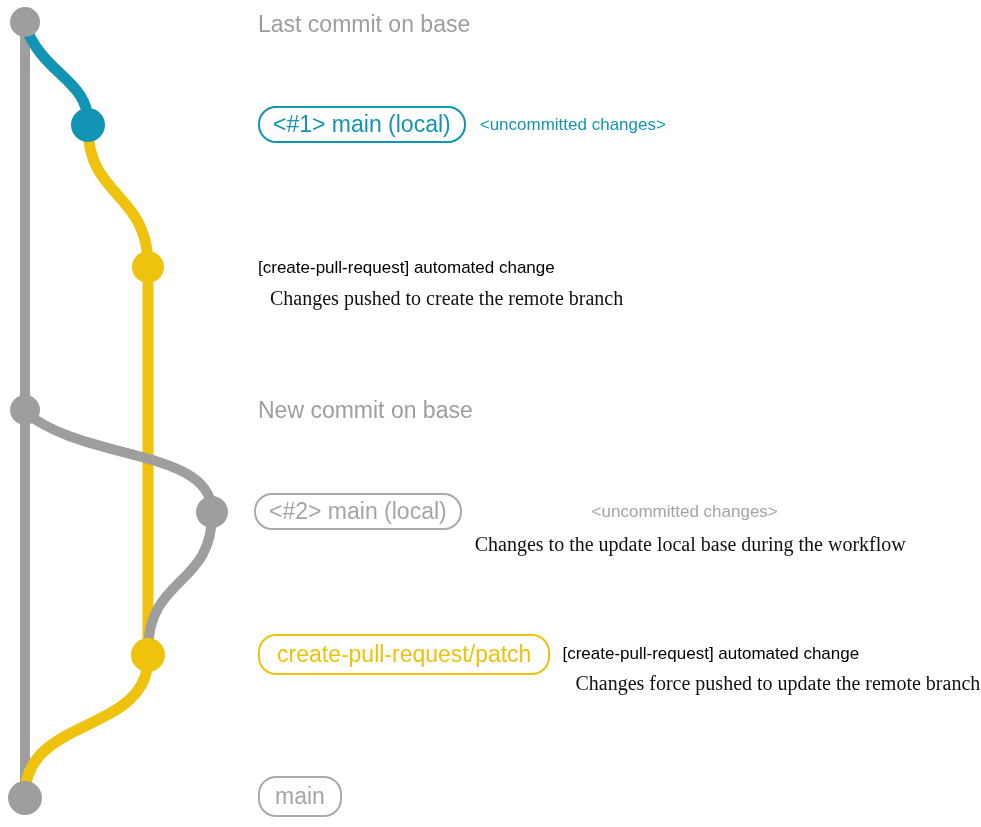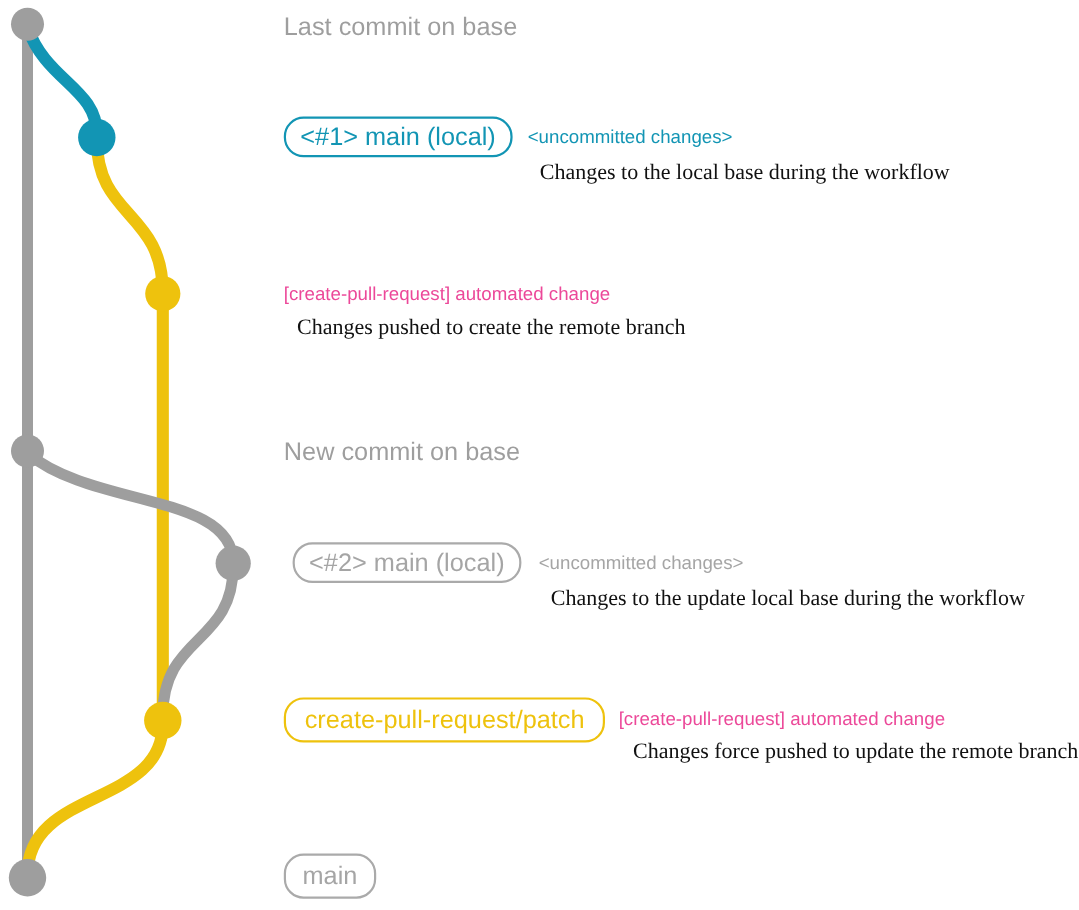--- a/index.html
+++ b/index.html
@@ -15,21 +15,21 @@
     display:inline-block;border:2px solid;border-radius:18px;
     font-size:23px;padding:2px 13px;line-height:29px;white-space:nowrap;
     background:#ffffff;
   }
   .tag-blue{color:#1295b4;border-color:#1295b4;}
   .tag-gray{color:#a5a5a5;border-color:#aaaaaa;}
   .tag-yellow{color:#eec20d;border-color:#eec20d;padding:4px 17px;}
   .msg{font-size:17px;white-space:nowrap;}
   .msg-blue{color:#1295b4;line-height:37px;}
   .msg-gray{color:#a5a5a5;line-height:37px;}
-  .msg-yellow{color:#ec4899;}
+  .msg-yellow{color:#000000;}
   .note{
     font-family:"Liberation Serif", serif;font-size:20px;color:#111111;
     white-space:nowrap;
   }
 </style>
 </head>
 <body>
 
 <div class="canvas">
 
@@ -59,36 +59,35 @@
   </svg>
 
   <div class="row" style="left:258px;top:11px;">
     <div class="heading">Last commit on base</div>
   </div>
 
   <div class="row" style="left:258px;top:106px;gap:14px;">
     <span class="tag tag-blue">&lt;#1&gt; main (local)</span>
     <div class="col">
       <div class="msg msg-blue">&lt;uncommitted changes&gt;</div>
-      <div class="note" style="margin-left:11px;margin-top:3px;">Changes to the local base during the workflow</div>
     </div>
   </div>
 
   <div class="row" style="left:258px;top:254px;">
     <div class="col">
       <div class="msg msg-yellow" style="line-height:28px;">[create-pull-request] automated change</div>
       <div class="note" style="margin-left:12px;margin-top:5px;text-align:right;">Changes pushed to create the remote branch</div>
     </div>
   </div>
 
   <div class="row" style="left:258px;top:397px;">
     <div class="heading">New commit on base</div>
   </div>
 
-  <div class="row" style="left:266px;top:493px;gap:16px;">
+  <div class="row" style="left:254px;top:493px;gap:2px;text-align:center;">
     <span class="tag tag-gray">&lt;#2&gt; main (local)</span>
     <div class="col">
       <div class="msg msg-gray">&lt;uncommitted changes&gt;</div>
       <div class="note" style="margin-left:11px;margin-top:3px;">Changes to the update local base during the workflow</div>
     </div>
   </div>
 
   <div class="row" style="left:258px;top:634px;gap:12px;">
     <span class="tag tag-yellow">create-pull-request/patch</span>
     <div class="col">

